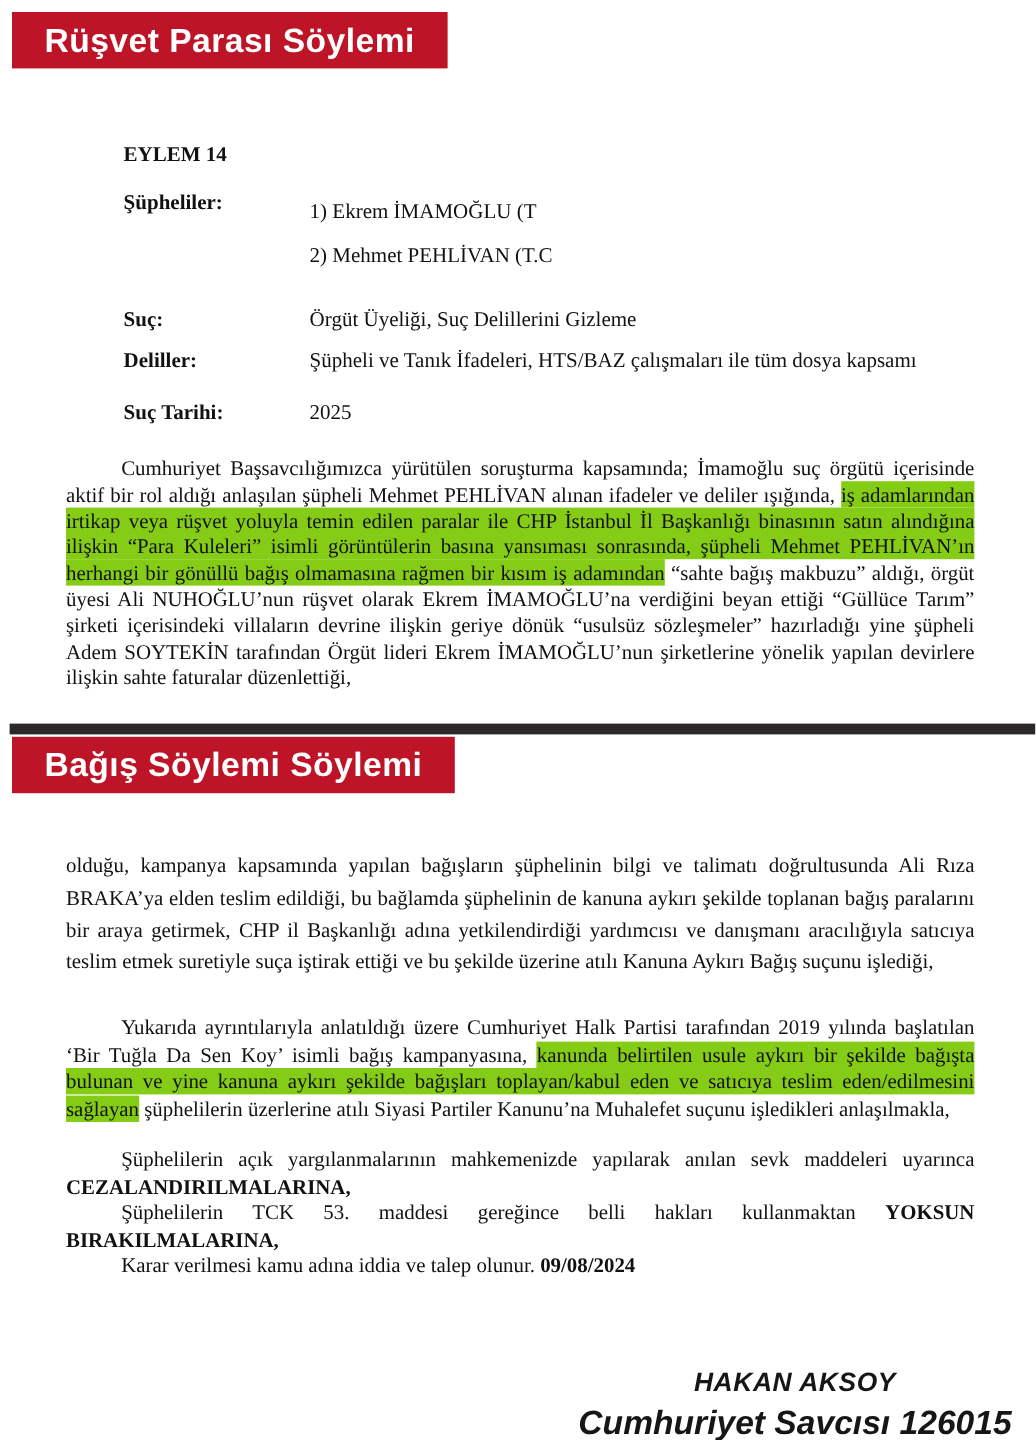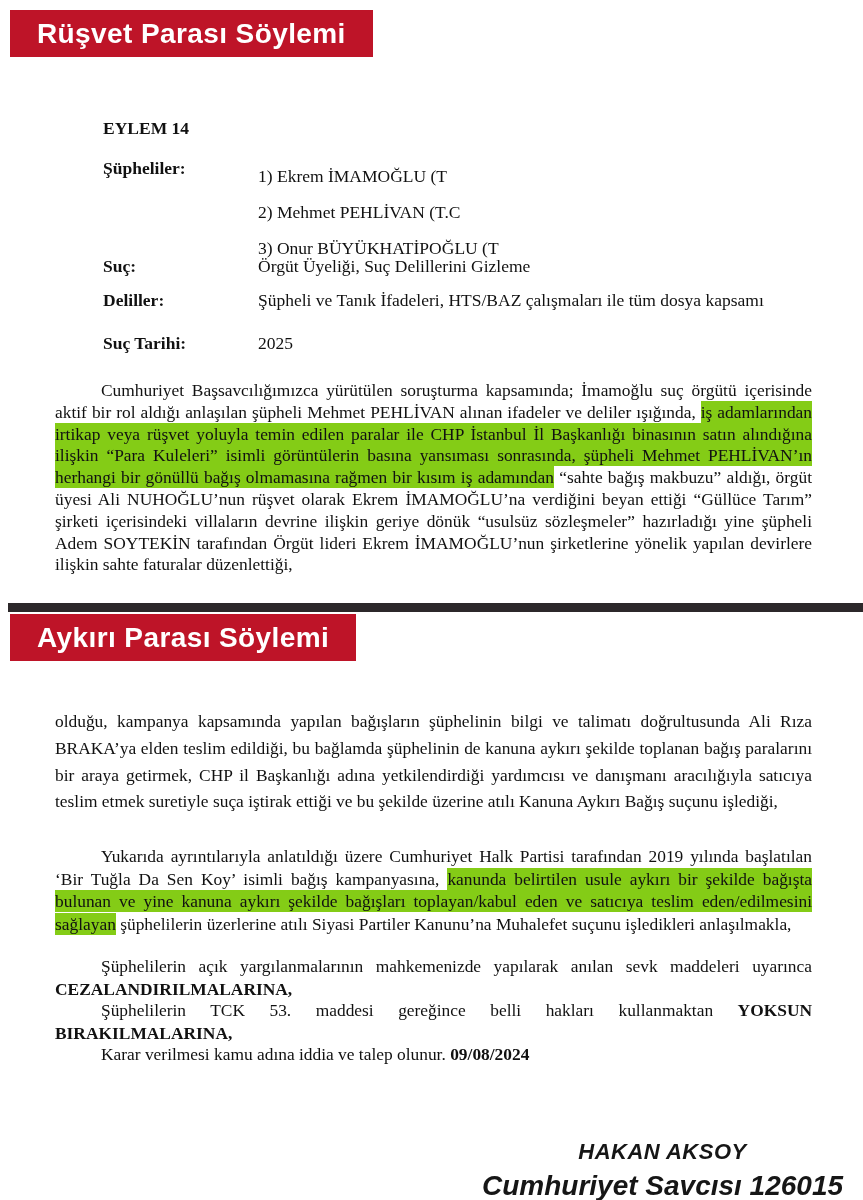--- a/index.html
+++ b/index.html
@@ -51,38 +51,37 @@
   <div class="banner banner-1">
     <span>Rüşvet Parası Söylemi</span>
   </div>
 
   <div class="label" style="top:118px;">EYLEM 14</div>
 
   <div class="label" style="top:158px;">Şüpheliler:</div>
   <div class="value suspect-list" style="top:158px;">
     <div>1) Ekrem İMAMOĞLU (T</div>
     <div>2) Mehmet PEHLİVAN (T.C</div>
-    <div>3) Onur BÜYÜKHATİPOĞLU (T</div>
   </div>
 
   <div class="label" style="top:256px;">Suç:</div>
   <div class="value" style="top:256px;">Örgüt Üyeliği, Suç Delillerini Gizleme</div>
 
   <div class="label" style="top:290px;">Deliller:</div>
   <div class="value" style="top:290px;">Şüpheli ve Tanık İfadeleri, HTS/BAZ çalışmaları ile tüm dosya kapsamı</div>
 
   <div class="label" style="top:333px;">Suç Tarihi:</div>
   <div class="value" style="top:333px;">2025</div>
 
   <div class="para indent" style="top:380px;"><span>Cumhuriyet Başsavcılığımızca yürütülen soruşturma kapsamında; İmamoğlu suç örgütü içerisinde aktif bir rol aldığı anlaşılan şüpheli Mehmet PEHLİVAN alınan ifadeler ve deliler ışığında, </span><span class="hl">iş adamlarından irtikap veya rüşvet yoluyla temin edilen paralar ile CHP İstanbul İl Başkanlığı binasının satın alındığına ilişkin “Para Kuleleri” isimli görüntülerin basına yansıması sonrasında, şüpheli Mehmet PEHLİVAN’ın herhangi bir gönüllü bağış olmamasına rağmen bir kısım iş adamından</span><span> “sahte bağış makbuzu” aldığı, örgüt üyesi Ali NUHOĞLU’nun rüşvet olarak Ekrem İMAMOĞLU’na verdiğini beyan ettiği “Güllüce Tarım” şirketi içerisindeki villaların devrine ilişkin geriye dönük “usulsüz sözleşmeler” hazırladığı yine şüpheli Adem SOYTEKİN tarafından Örgüt lideri Ekrem İMAMOĞLU’nun şirketlerine yönelik yapılan devirlere ilişkin sahte faturalar düzenlettiği,</span></div>
 
   <div class="divider"></div>
 
   <div class="banner banner-2">
-    <span>Aykırı Parası Söylemi</span>
+    <span>Bağış Söylemi Söylemi</span>
   </div>
 
   <div class="para sec2 p2-lead" style="top:708px;"><span>olduğu, kampanya kapsamında yapılan bağışların şüphelinin bilgi ve talimatı doğrultusunda Ali Rıza BRAKA’ya elden teslim edildiği, bu bağlamda şüphelinin de kanuna aykırı şekilde toplanan bağış paralarını bir araya getirmek, CHP il Başkanlığı adına yetkilendirdiği yardımcısı ve danışmanı aracılığıyla satıcıya teslim etmek suretiyle suça iştirak ettiği ve bu şekilde üzerine atılı Kanuna Aykırı Bağış suçunu işlediği,</span></div>
   <div class="para sec2 indent" style="top:845px;"><span>Yukarıda ayrıntılarıyla anlatıldığı üzere Cumhuriyet Halk Partisi tarafından 2019 yılında başlatılan ‘Bir Tuğla Da Sen Koy’ isimli bağış kampanyasına, </span><span class="hl">kanunda belirtilen usule aykırı bir şekilde bağışta bulunan ve yine kanuna aykırı şekilde bağışları toplayan/kabul eden ve satıcıya teslim eden/edilmesini sağlayan</span><span> şüphelilerin üzerlerine atılı Siyasi Partiler Kanunu’na Muhalefet suçunu işledikleri anlaşılmakla,</span></div>
   <div class="para sec2 indent" style="top:955px;"><span>Şüphelilerin açık yargılanmalarının mahkemenizde yapılarak anılan sevk maddeleri uyarınca </span><span class="b">CEZALANDIRILMALARINA,</span></div>
   <div class="para sec2 indent" style="top:999px;"><span>Şüphelilerin TCK 53. maddesi gereğince belli hakları kullanmaktan </span><span class="b">YOKSUN BIRAKILMALARINA,</span></div>
   <div class="para sec2 indent" style="top:1043px;"><span>Karar verilmesi kamu adına iddia ve talep olunur. </span><span class="b">09/08/2024</span></div>
 
   <div class="signature">
     <div class="sig-name">HAKAN AKSOY</div>

